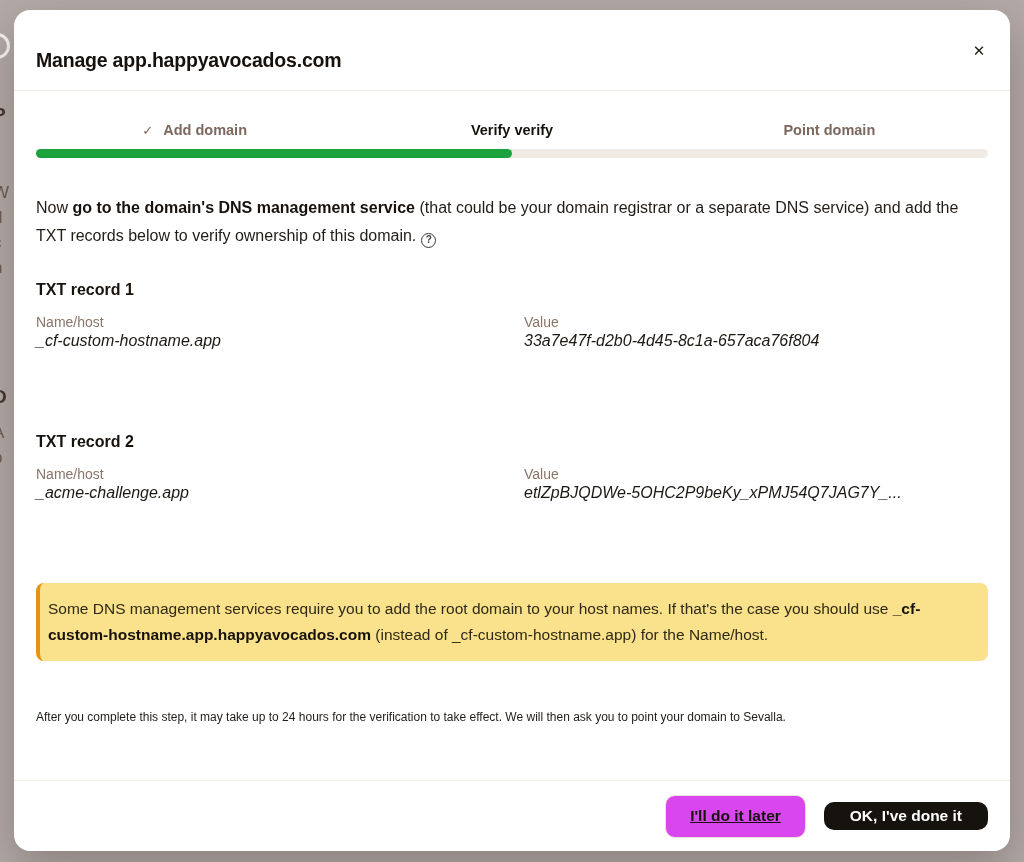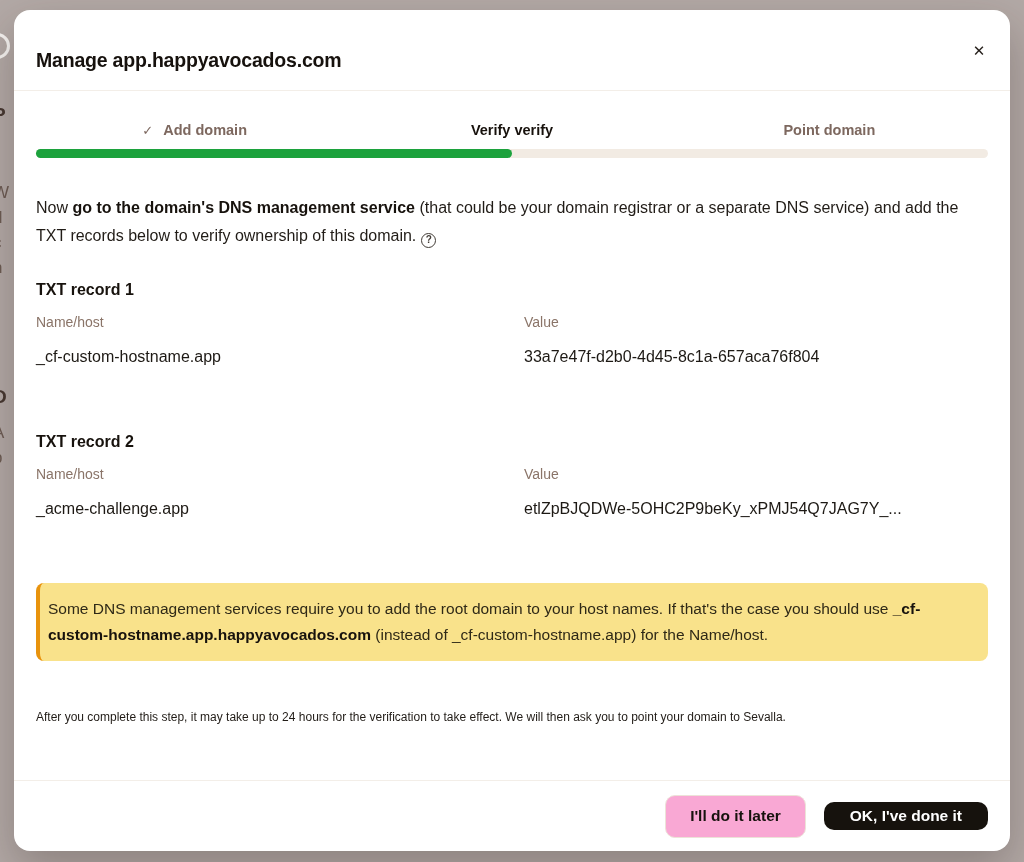--- a/index.html
+++ b/index.html
@@ -88,24 +88,24 @@
     transform: translateY(2px); margin-left: 5px; cursor: pointer;
   }
 
   
   .record { position: absolute; left: 22px; width: 952px; }
   .record.r1 { top: 270px; }
   .record.r2 { top: 422px; }
   .record-title { font-size: 16px; line-height: 20px; font-weight: 700; color: #17120d; }
   .record-grid {
     margin-top: 13px;
-    display: grid; grid-template-columns: 488px 1fr; row-gap: 16px;
+    display: grid; grid-template-columns: 488px 1fr; 
   }
   .record-label { font-size: 14px; line-height: 18px; color: #8a7468; font-weight: 400; }
-  .record-value { font-size: 16px; line-height: 20px; color: #1d1914; }
+  .record-value { font-size: 16px; line-height: 20px; color: #1d1914; font-style: italic; }
 
   
   .warning {
     position: absolute; left: 22px; top: 573px; width: 952px;
     background: var(--warning-bg, #f9e28b);
     border-left: 4px solid var(--warning-border, #e8930d);
     border-radius: 8px;
     padding: 13px 8px;
     font-size: 15.5px; line-height: 26px; color: #2f2917;
   }
@@ -120,22 +120,23 @@
     position: absolute; right: 22px; top: 783px; height: 46px;
     display: flex; align-items: center; gap: 18px;
   }
   .btn {
     font-family: inherit; font-size: 15.5px; font-weight: 600;
     border-radius: 10px; cursor: pointer;
     display: inline-flex; align-items: center; justify-content: center;
   }
   .btn.secondary {
     height: 43px; padding: 0 24px;
-    background: #f9a8d4; color: #17120d;
+    background: #d946ef; color: #17120d;
     border: 1px solid #ece3d8;
+    text-decoration: underline;
   }
   .btn.primary {
     height: 28px; padding: 0 26px;
     background: var(--primary-button-bg, #16120d); color: #ffffff;
     border: none;
   }
 </style>
 </head>
 <body>
 

